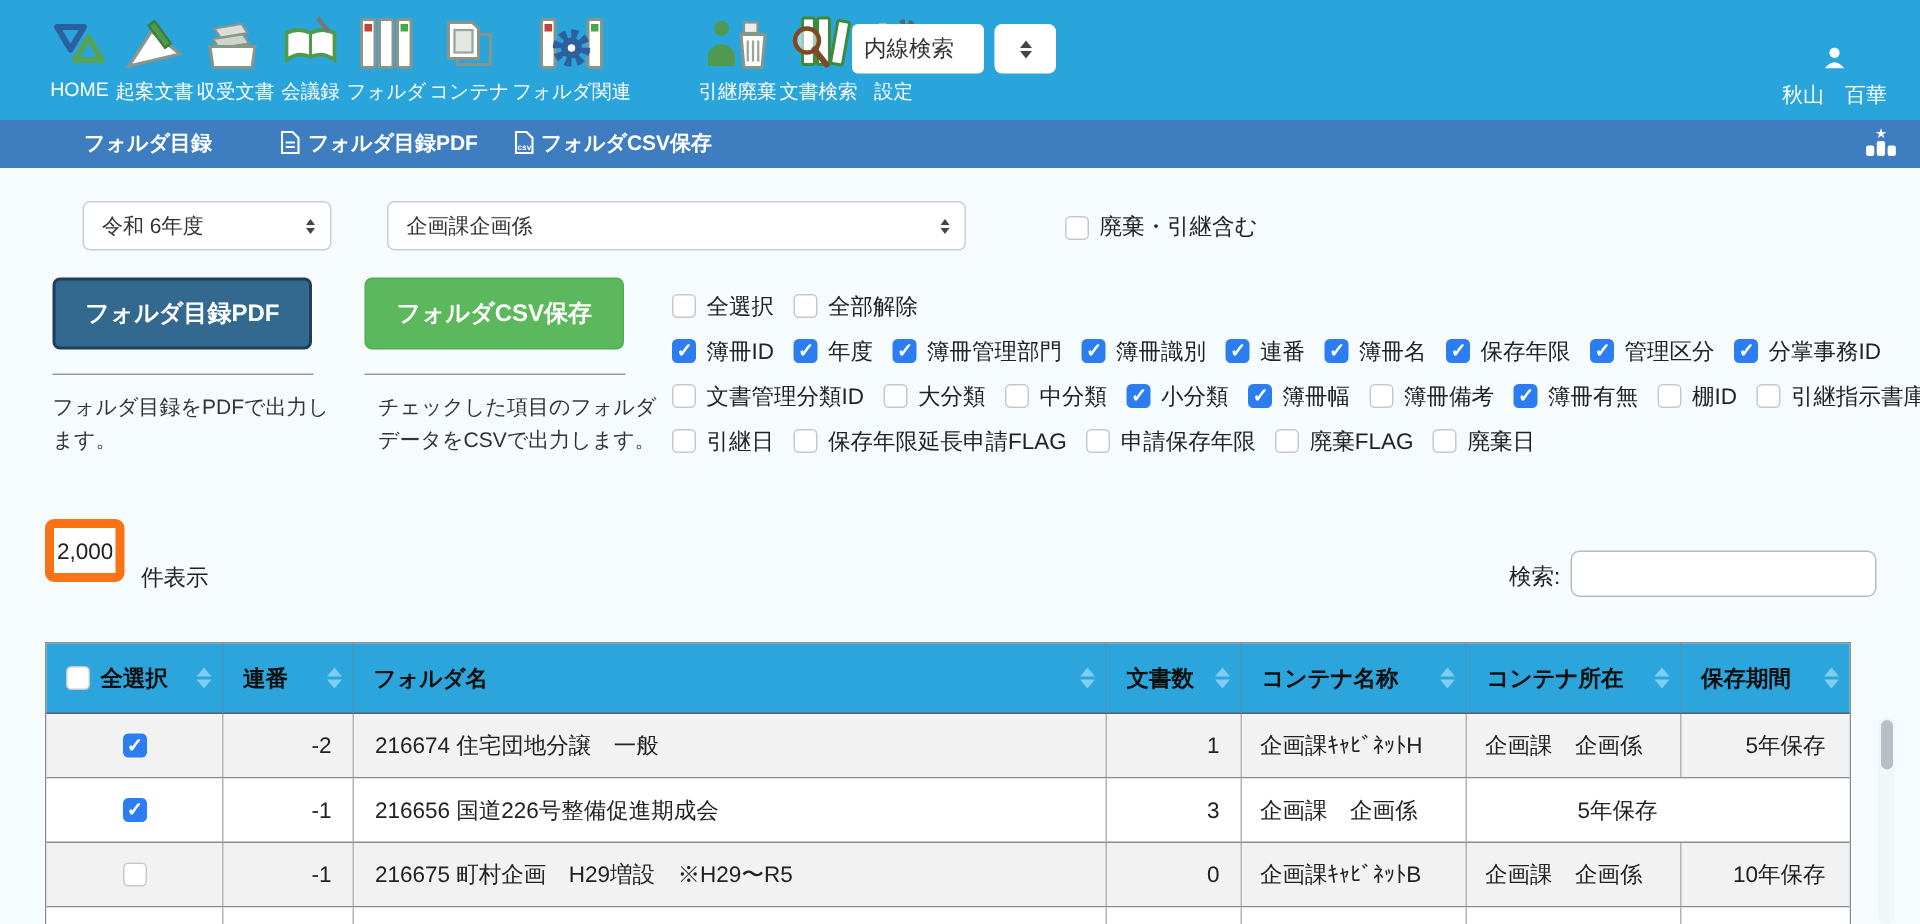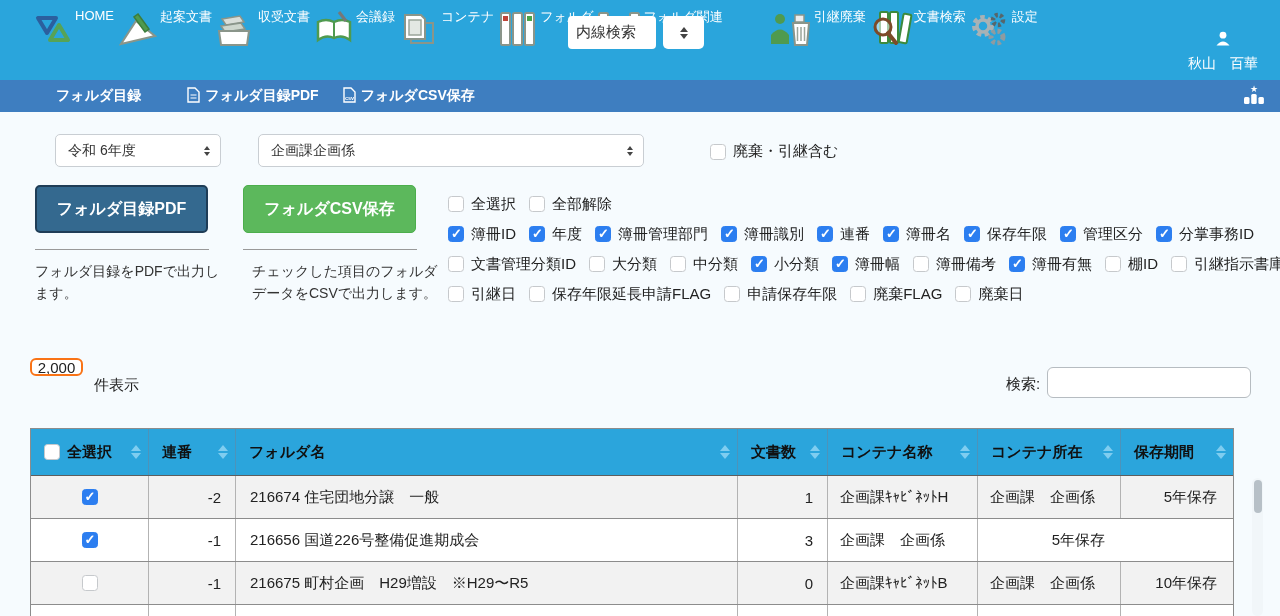--- a/index.html
+++ b/index.html
@@ -5,21 +5,21 @@
   * { box-sizing: border-box; }
   html,body { margin:0; padding:0; }
   body {
     width:1280px; height:616px; overflow:hidden; position:relative;
     background:#f6fbfe; font-family:"Liberation Sans", sans-serif;
   }
 
   
   .topbar { position:absolute; left:0; top:0; width:1280px; height:80px; background:#2aa5dc; }
   .nav { position:absolute; left:30px; top:7px; display:flex; align-items:flex-start; }
-  .nav-item { display:flex; margin:0 1px; cursor:pointer; }
+  .nav-item { display:flex; flex-direction:column; align-items:center; margin:0 1px; cursor:pointer; }
   .nav-item .ico { height:44px; display:flex; align-items:center; justify-content:center; }
   .nav-item .lbl { font-size:13px; color:#fff; white-space:nowrap; margin-top:1px; }
   .nav-gap { margin-left:44px; }
   .ext-input { position:absolute; left:568px; top:16px; width:88px; height:33px; border:none; border-radius:4px;
     padding:16px 8px; font-size:15px; color:#333; font-family:inherit; outline:none; }
   .mini-select { position:absolute; left:663px; top:16px; width:41px; height:33px; background:#fff; border-radius:5px;
     display:flex; align-items:center; justify-content:center; cursor:pointer; }
   .updn { display:flex; flex-direction:column; align-items:center; }
   .updn .tup { width:0; height:0; border:4px solid transparent; border-bottom:5px solid #444; margin-bottom:2px; }
   .updn .tdn { width:0; height:0; border:4px solid transparent; border-top:5px solid #444; }
@@ -61,21 +61,21 @@
   .divider { position:absolute; top:249px; width:174px; border-top:1px solid #999; }
   #pdf-divider { left:35px; } #csv-divider { left:243px; }
   .desc { position:absolute; top:260px; width:188px; font-size:14px; color:#333; line-height:22px; }
   #pdf-desc { left:35px; } #csv-desc { left:252px; }
 
   
   .cb-area { position:absolute; left:448px; top:189px; width:720px; }
   .cb-row { display:flex; align-items:center; height:30px; gap:13px; }
 
   
-  .pagesize-input { position:absolute; left:30px; top:358px; width:53px; height:18px; border:2px solid #f97316;
+  .pagesize-input { position:absolute; left:30px; top:346px; width:53px; height:42px; border:6px solid #f97316;
     border-radius:6px; font-size:15px; color:#222; text-align:center; font-family:inherit; background:#fff; outline:none; }
   .pagesize-suffix { position:absolute; left:94px; top:376px; font-size:15px; color:#222; }
   .search-label { position:absolute; left:1006px; top:375px; font-size:15px; color:#222; }
   .search-input { position:absolute; left:1047px; top:367px; width:204px; height:31px; border:1px solid #b6bcc1;
     border-radius:6px; background:#fff; font-family:inherit; font-size:14px; padding:0 8px; outline:none; }
 
   
   .dtable { position:absolute; left:30px; top:428px; width:1204px; border:1px solid #8c8c8c; border-bottom:none; background:#fff; }
   .gridrow { display:grid; grid-template-columns:118px 87px 502px 90px 150px 143px 112px; }
   .thead { background:#2ba5dc; height:47px; border-bottom:1px solid #5e5e5e; }
@@ -149,39 +149,39 @@
           <path d="M22 13 V29" stroke="#4f9a4f" stroke-width="2"></path>
           <path d="M27 3 L34 12" stroke="#777" stroke-width="3"></path>
         </svg>
       </span>
       <span class="lbl">会議録</span>
     </div>
 
     <div class="nav-item">
       <span class="ico">
         <svg width="44" height="40" viewBox="0 0 44 40">
-          <path d="M8 6 H24 L28 10 V30 H8 Z" fill="#fff" stroke="#8a958a" stroke-width="2"></path>
-          <rect x="12" y="11" width="12" height="15" fill="#e3e8e3" stroke="#9aa59a" stroke-width="1.5"></rect>
-          <path d="M28 14 H36 V34 H14 V30" fill="none" stroke="#8a958a" stroke-width="2"></path>
-        </svg>
-      </span>
-      <span class="lbl">コンテナ</span>
-    </div>
-
-    <div class="nav-item">
-      <span class="ico">
-        <svg width="44" height="40" viewBox="0 0 44 40">
           <rect x="5" y="4" width="9" height="32" rx="1.5" fill="#fff" stroke="#8a958a" stroke-width="2"></rect>
           <rect x="7" y="7" width="5" height="5" fill="#c04438"></rect>
           <rect x="17" y="4" width="9" height="32" rx="1.5" fill="#fff" stroke="#8a958a" stroke-width="2"></rect>
           <rect x="29" y="4" width="9" height="32" rx="1.5" fill="#fff" stroke="#8a958a" stroke-width="2"></rect>
           <rect x="31" y="7" width="5" height="5" fill="#49a549"></rect>
         </svg>
       </span>
       <span class="lbl">フォルダ</span>
+    </div>
+
+    <div class="nav-item">
+      <span class="ico">
+        <svg width="44" height="40" viewBox="0 0 44 40">
+          <path d="M8 6 H24 L28 10 V30 H8 Z" fill="#fff" stroke="#8a958a" stroke-width="2"></path>
+          <rect x="12" y="11" width="12" height="15" fill="#e3e8e3" stroke="#9aa59a" stroke-width="1.5"></rect>
+          <path d="M28 14 H36 V34 H14 V30" fill="none" stroke="#8a958a" stroke-width="2"></path>
+        </svg>
+      </span>
+      <span class="lbl">コンテナ</span>
     </div>
 
     <div class="nav-item">
       <span class="ico">
         <svg width="48" height="40" viewBox="0 0 48 40">
           <rect x="4" y="4" width="9" height="32" rx="1.5" fill="#fff" stroke="#8a958a" stroke-width="2"></rect>
           <rect x="6" y="7" width="5" height="5" fill="#c04438"></rect>
           <rect x="35" y="4" width="9" height="32" rx="1.5" fill="#fff" stroke="#8a958a" stroke-width="2"></rect>
           <rect x="37" y="7" width="5" height="5" fill="#49a549"></rect>
           <circle cx="24" cy="23" r="9" fill="none" stroke="#2e5f9e" stroke-width="7" stroke-dasharray="4 3"></circle>

